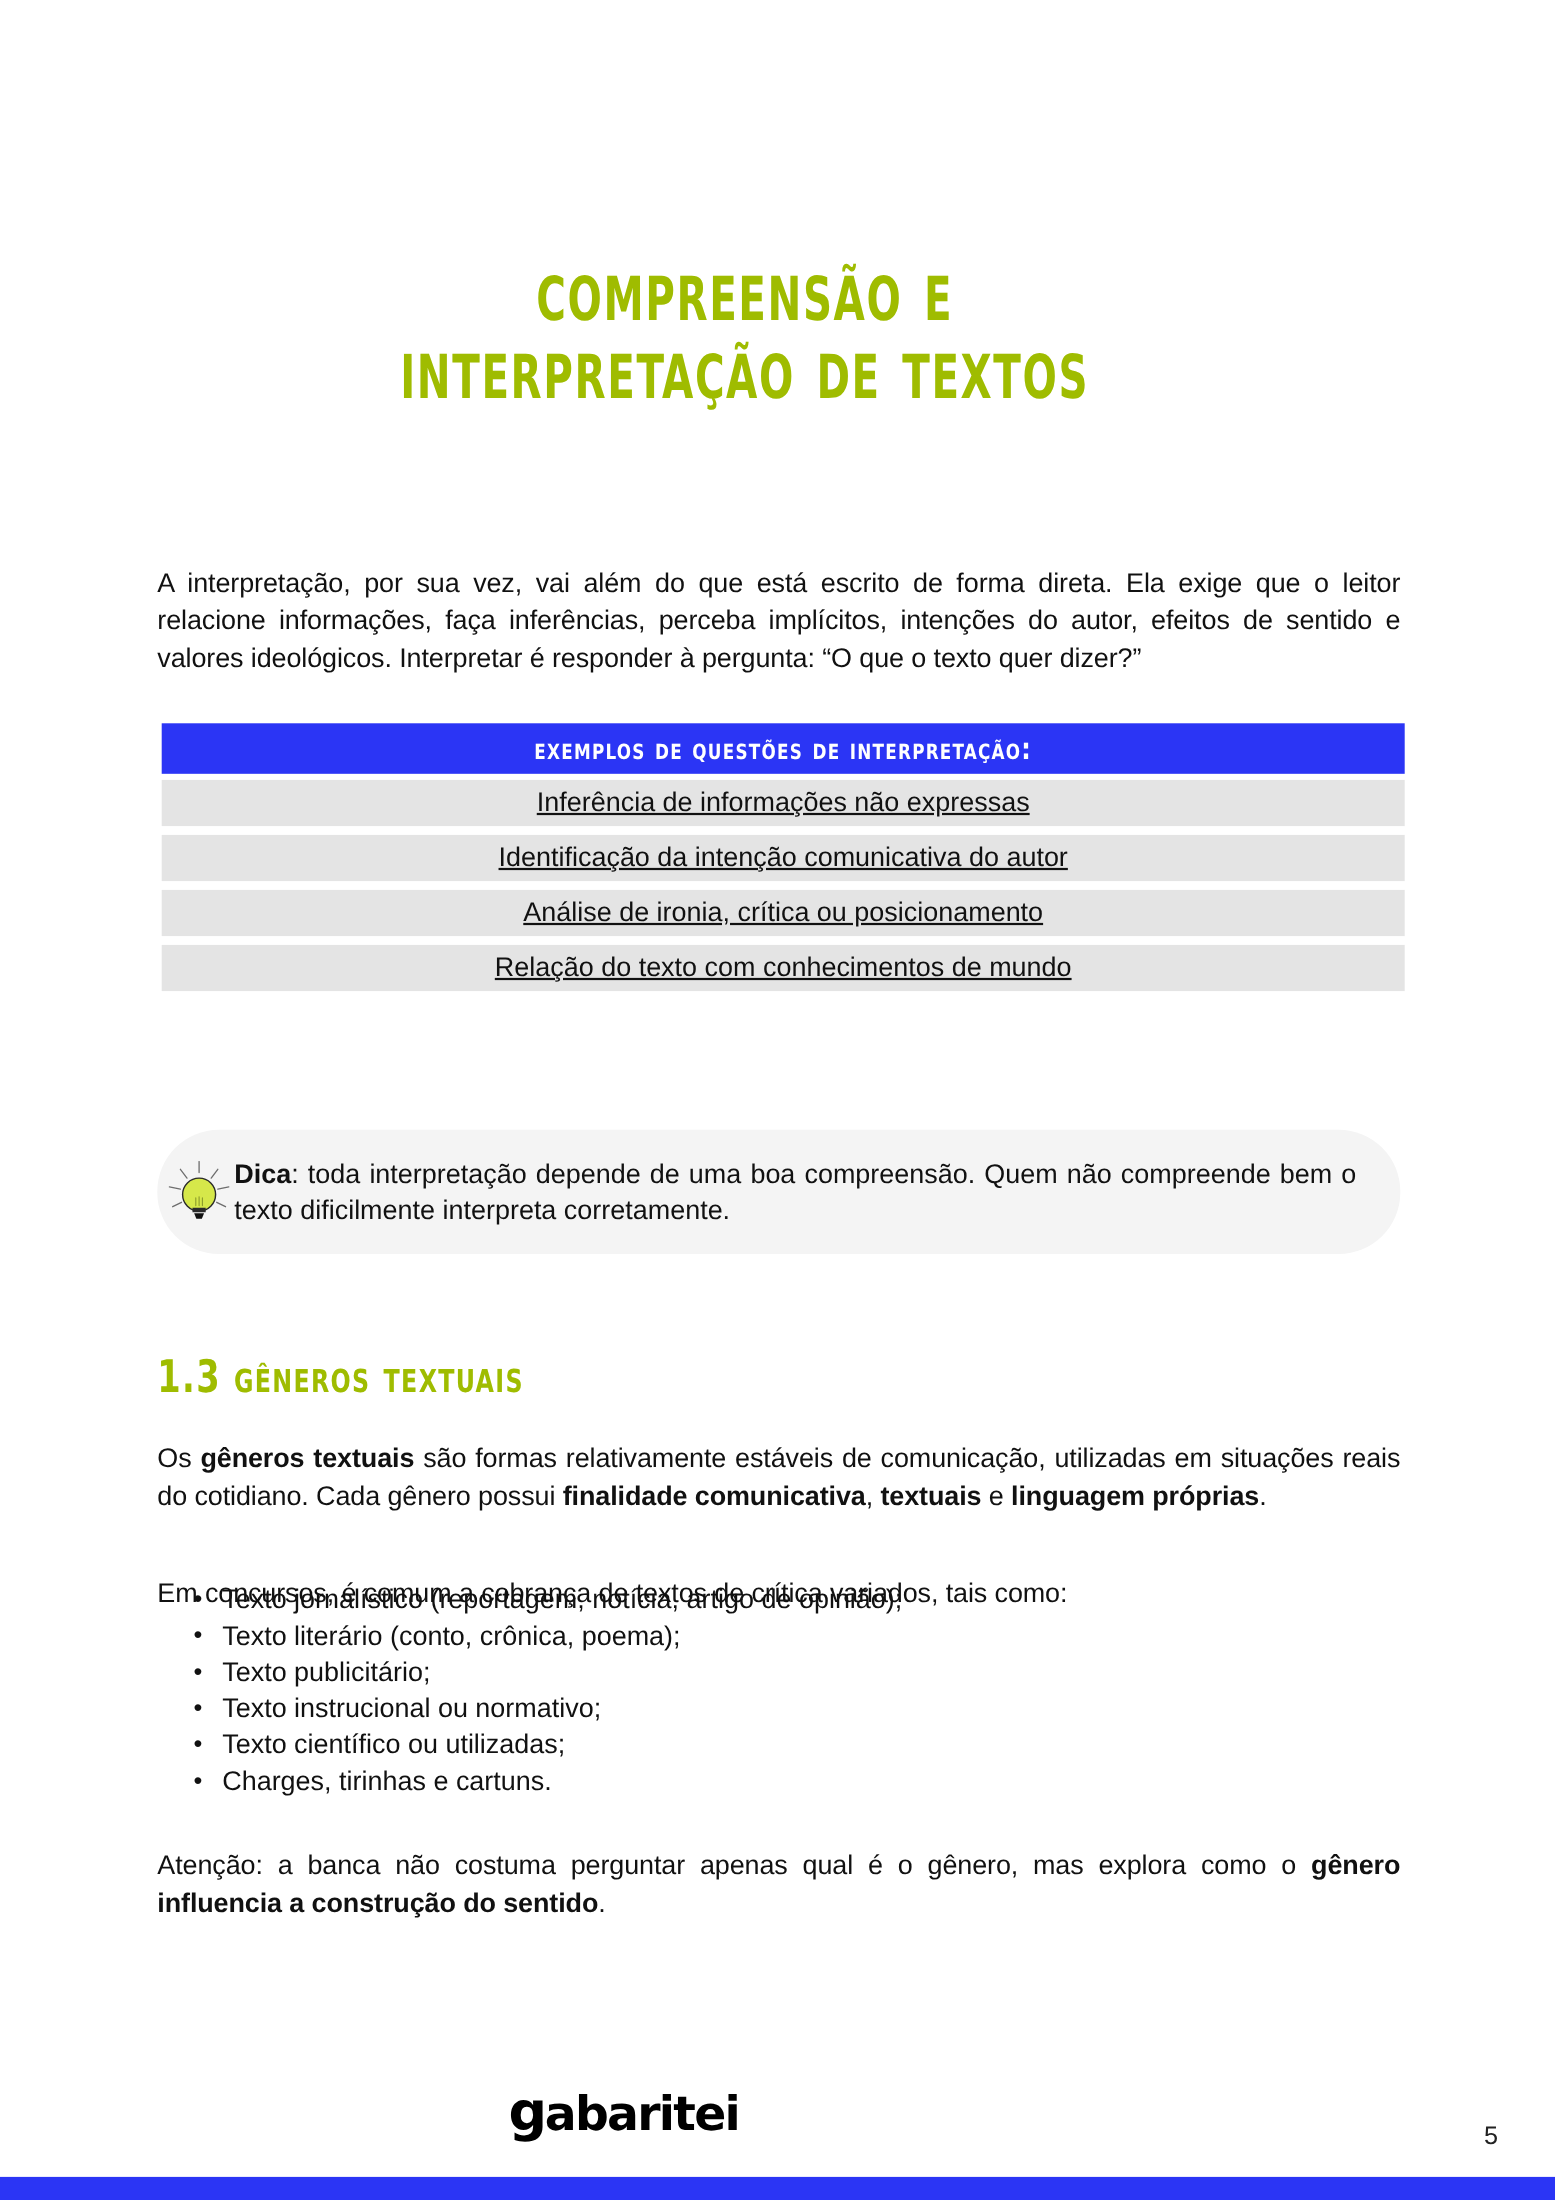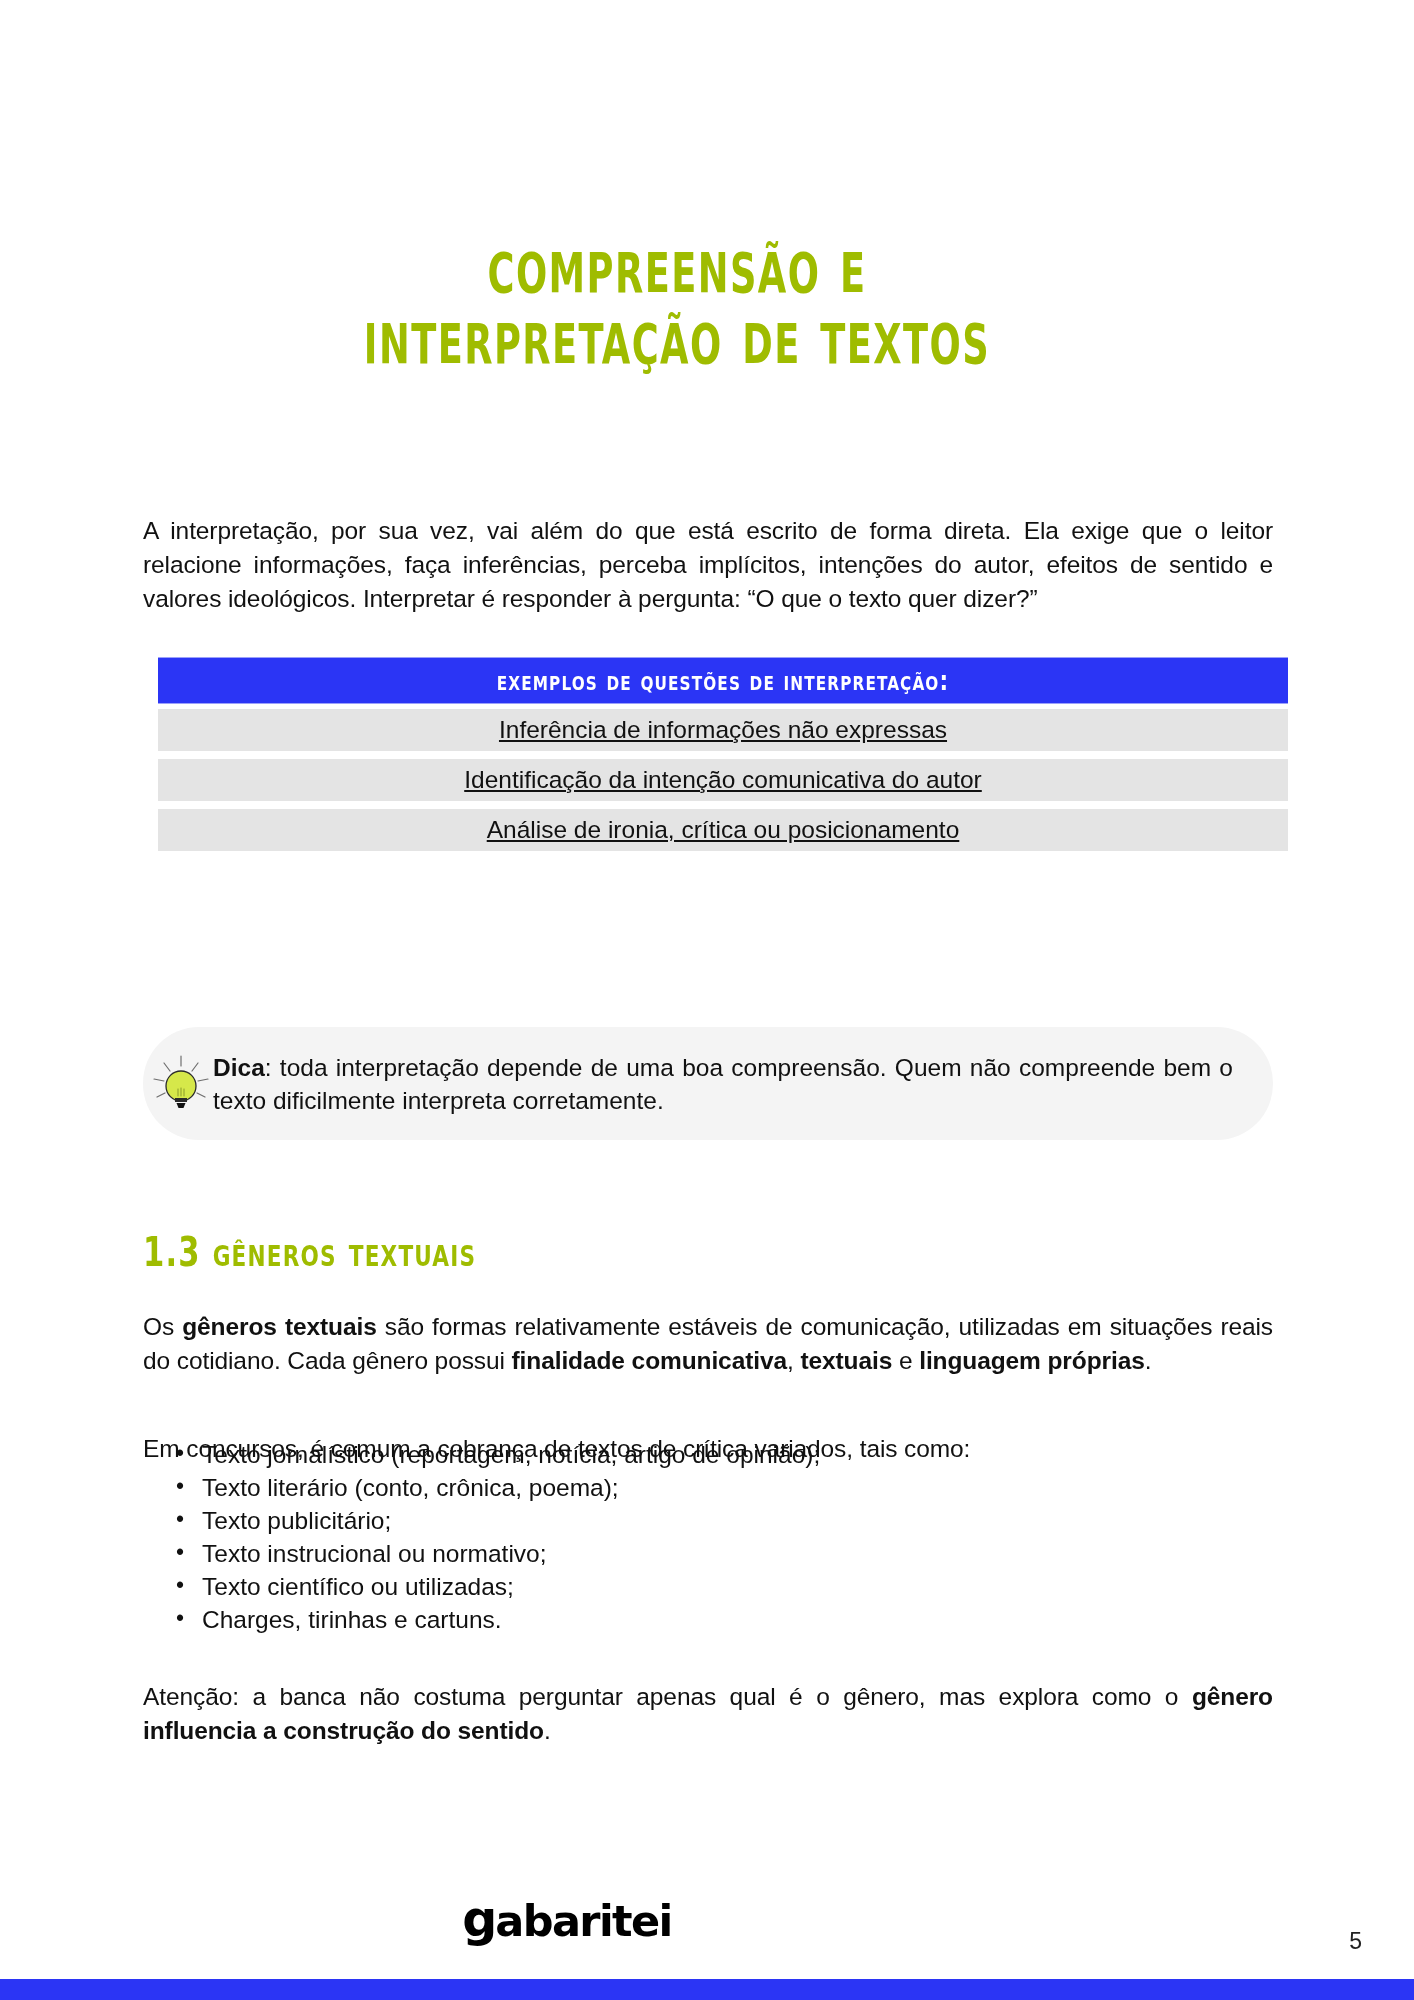--- a/index.html
+++ b/index.html
@@ -56,21 +56,21 @@
     color: #111111;
     letter-spacing: -0.1px;
   }
   .para b { font-weight: 700; }
 
   #intro-para { top: 489px; }
 
   
   .ex-table {
     position: absolute;
-    left: 158px;
+    left: 147px;
     top: 660px;
     width: 1130px;
     text-align: right;
   }
   .ex-table-header {
     background: #2B35F5;
     color: #ffffff;
     height: 41px;
     display: flex;
     align-items: center;
@@ -215,20 +215,21 @@
     <span class="doc-title-line l2">interpretação de textos</span>
   </div>
 
   <p class="para" id="intro-para">A interpretação, por sua vez, vai além do que está escrito de forma direta. Ela exige que o leitor relacione informações, faça inferências, perceba implícitos, intenções do autor, efeitos de sentido e valores ideológicos. Interpretar é responder à pergunta: “O que o texto quer dizer?”</p>
 
   <div class="ex-table">
     <div class="ex-table-header">Exemplos de questões de interpretação:</div>
     <div class="ex-row">Inferência de informações não expressas</div>
     <div class="ex-row">Identificação da intenção comunicativa do autor</div>
     <div class="ex-row">Análise de ironia, crítica ou posicionamento</div>
+    <div class="ex-row">Relação do texto com conhecimentos de mundo</div>
   </div>
 
   <div class="tip-box">
     <span class="tip-icon">
       <svg viewBox="0 0 66 66" width="66" height="66" aria-hidden="true">
         <g stroke="#6E6E6E" stroke-width="1.2" stroke-linecap="round">
           <line x1="33" y1="3" x2="33" y2="13"></line>
           <line x1="16" y1="10" x2="22" y2="18"></line>
           <line x1="50" y1="10" x2="44" y2="18"></line>
           <line x1="6" y1="26" x2="16" y2="28"></line>

